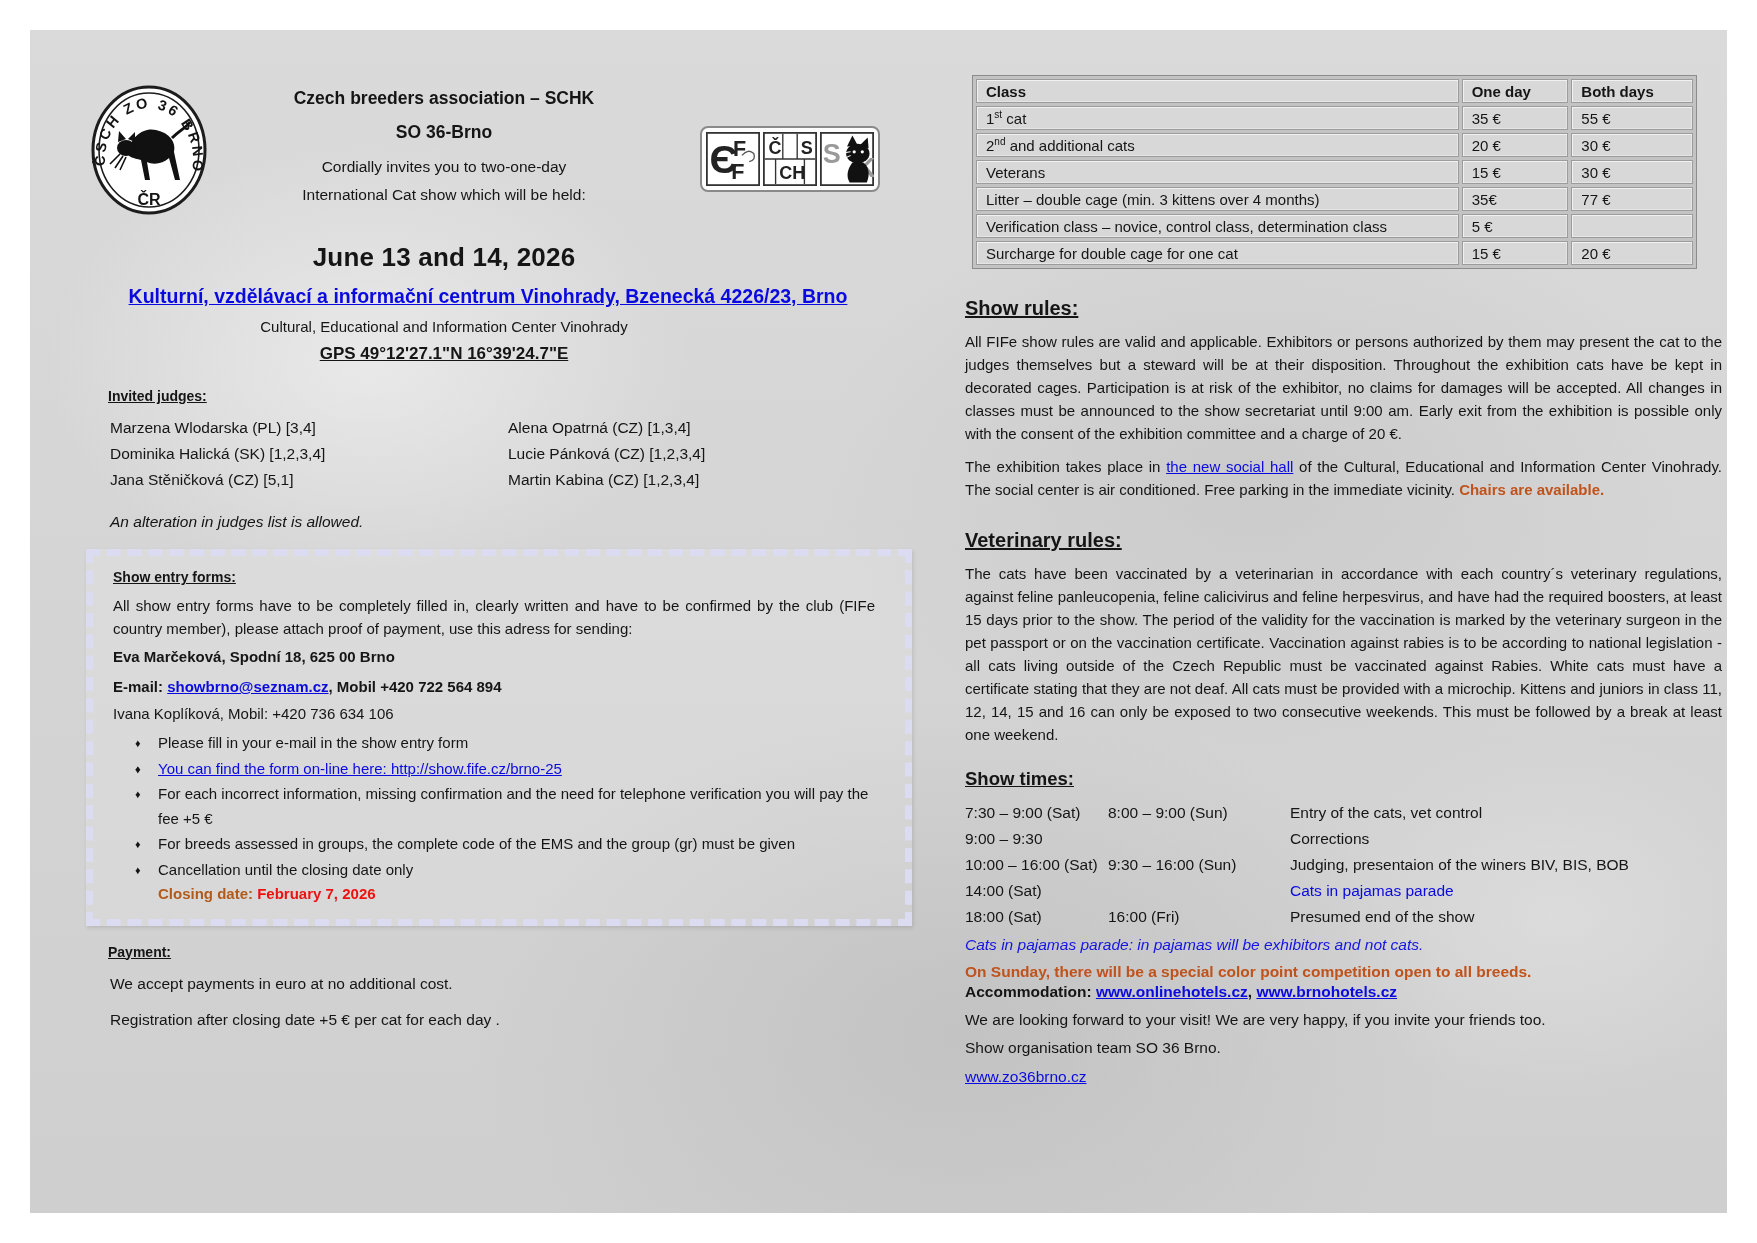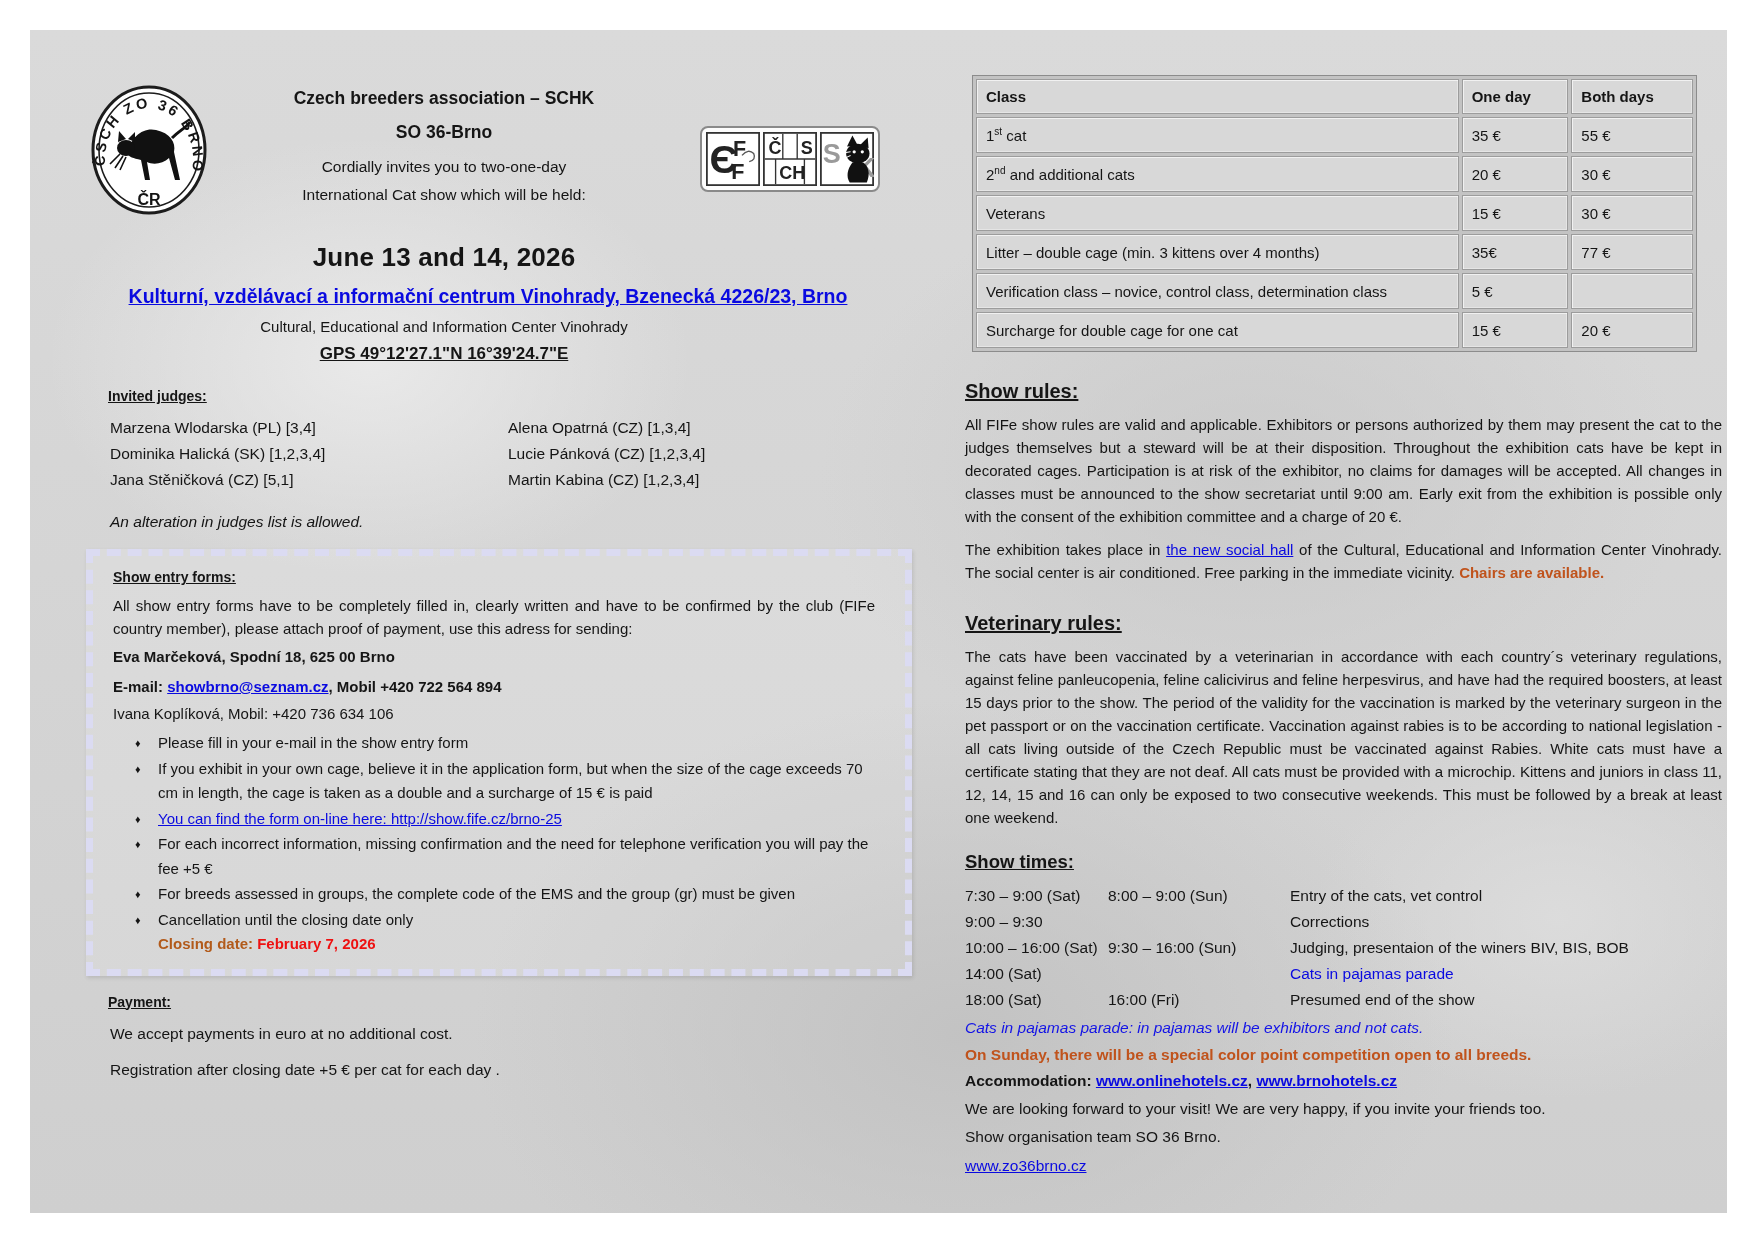--- a/index.html
+++ b/index.html
@@ -54,35 +54,35 @@
   .closing-label { color:#b25a1a; }
   .closing-date  { color:#ee1111; }
 
   .payment-head { margin:18px 0 0 30px; }
   .payment-line { margin:11px 0 0 32px; font-size:15.5px; line-height:25px; }
 
   
   .price-table { border-collapse:separate; border-spacing:3px; background:#c3c3c3; border:1px solid #8c8c8c;
     margin-left:7px; width:725px; table-layout:fixed; }
   .price-table th, .price-table td { background:#d8d8d8; border:1px solid #9c9c9c; font-size:15px; text-align:left;
-    padding:8px 9px; height:24px; box-shadow:inset 1px 1px 0 rgba(255,255,255,.65), inset -1px -1px 0 rgba(255,255,255,.35); }
+    padding:2px 9px; height:24px; box-shadow:inset 1px 1px 0 rgba(255,255,255,.65), inset -1px -1px 0 rgba(255,255,255,.35); }
   .price-table th { font-weight:bold; }
   .price-table sup { font-size:10px; }
   .col-class { width:480px; } .col-one { width:106px; } .col-both { width:121px; }
 
   .rules-head { margin-top:28px; font-size:20px; }
   .col-right p.body { font-size:15px; line-height:23px; text-align:justify; margin-top:10px; }
   .orange { color:#c0531c; font-weight:bold; }
 
   .times-head { margin-top:22px; font-size:18.5px; }
   .times-grid { margin-top:12px; display:grid; grid-template-columns:143px 182px 1fr; row-gap:5px; font-size:15.5px; line-height:21px; }
   .blue-activity { color:#0a0ae0; }
   .pajamas-note { margin-top:9px; font-size:15.5px; font-style:italic; color:#1414e6; }
   .sunday-note  { margin-top:9px; font-size:15.5px; font-weight:bold; color:#c0531c; }
-  .accom-line   { margin-top:8px; font-size:15.5px; font-weight:bold; }
+  .accom-line   { margin-top:2px; font-size:15.5px; font-weight:bold; }
   .plain-line   { margin-top:10px; font-size:15.5px; }
   .site-line    { margin-top:11px; font-size:15.5px; }
 </style>
 </head>
 <body>
 
 <div class="page">
   <div class="flyer">
 
     <div class="col-left">
@@ -166,21 +166,21 @@
       <div class="judges-note">An alteration in judges list is allowed.</div>
 
       <div class="entry-box">
         <div class="sec-head">Show entry forms:</div>
         <p class="entry-intro">All show entry forms have to be completely filled in, clearly written and have to be confirmed by the club (FIFe country member), please attach proof of payment, use this adress for sending:</p>
         <p class="entry-bold">Eva Marčeková, Spodní 18, 625 00 Brno</p>
         <p class="entry-bold"><span>E-mail: </span><a class="link">showbrno@seznam.cz</a><span>, Mobil +420 722 564 894</span></p>
         <p class="entry-normal">Ivana Koplíková,  Mobil: +420 736 634 106</p>
         <ul class="bullets">
           <li><span class="diamond">♦</span><span>Please fill in your e-mail in the show entry form</span></li>
-          <li><span class="diamond">♦</span><span>If you exhibit in your own cage, believe it in the application form, but when the size of the cage exceeds 70 cm in length, the cage is taken as a double and a surcharge of 15 € is paid</span></li>
+          <li><span class="diamond">♦</span></li>
           <li><span class="diamond">♦</span><a class="link">You can find the form on-line here: http://show.fife.cz/brno-25</a></li>
           <li><span class="diamond">♦</span><span>For each incorrect information, missing confirmation and the need for telephone verification you will pay the fee +5 €</span></li>
           <li><span class="diamond">♦</span><span>For breeds assessed in groups, the complete code of the EMS and the group (gr) must be given</span></li>
           <li><span class="diamond">♦</span><span>Cancellation until the closing date only</span></li>
         </ul>
         <div class="closing-line"><span class="closing-label">Closing date: </span><span class="closing-date">February 7, 2026</span></div>
       </div>
 
       <div class="sec-head payment-head">Payment:</div>
       <div class="payment-line">We accept payments in euro at no additional cost.</div>

